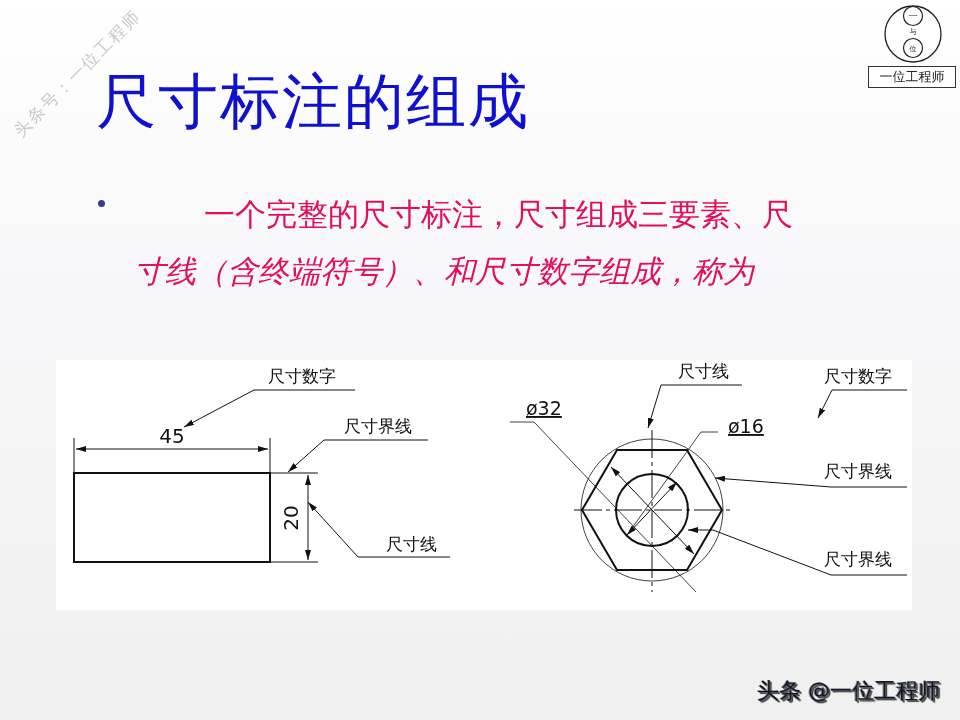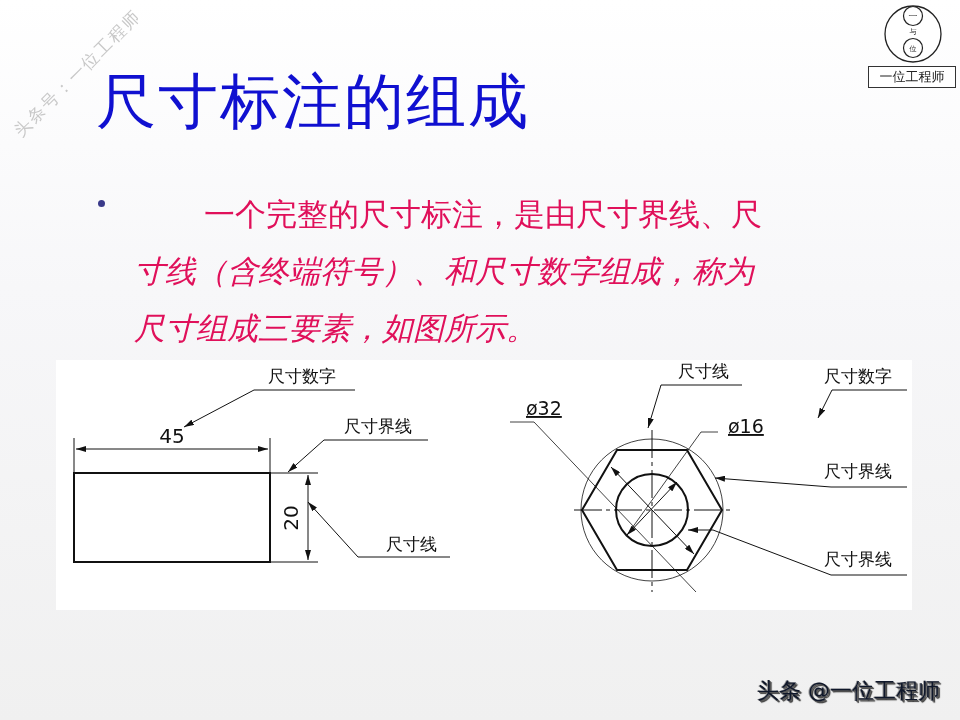--- a/index.html
+++ b/index.html
@@ -66,23 +66,22 @@
   <text x="45" y="17" font-size="9" text-anchor="middle" fill="#222">一</text>
   <text x="45" y="32" font-size="7" text-anchor="middle" fill="#222">与</text>
   <text x="45" y="49" font-size="7" text-anchor="middle" fill="#222">位</text>
 </svg>
 <div class="logo-label">一位工程师</div>
 
 <div class="title">尺寸标注的组成</div>
 
 <div class="bullet"></div>
 <div class="body-text">
-  <div class="line line1">一个完整的尺寸标注，是由尺寸界线、尺</div>
+  <div class="line line1">一个完整的尺寸标注，尺寸组成三要素、尺</div>
   <div class="line line2">寸线（含终端符号）、和尺寸数字组成，称为</div>
-  <div class="line line3">尺寸组成三要素，如图所示。</div>
 </div>
 
 <div class="figure">
   <svg width="856" height="250" viewBox="0 0 856 250">
     <defs>
       <marker id="arr" viewBox="0 0 10 6" refX="10" refY="3" markerWidth="10" markerHeight="6" orient="auto-start-reverse">
         <path d="M0,0 L10,3 L0,6 z" fill="#111"></path>
       </marker>
     </defs>
 

